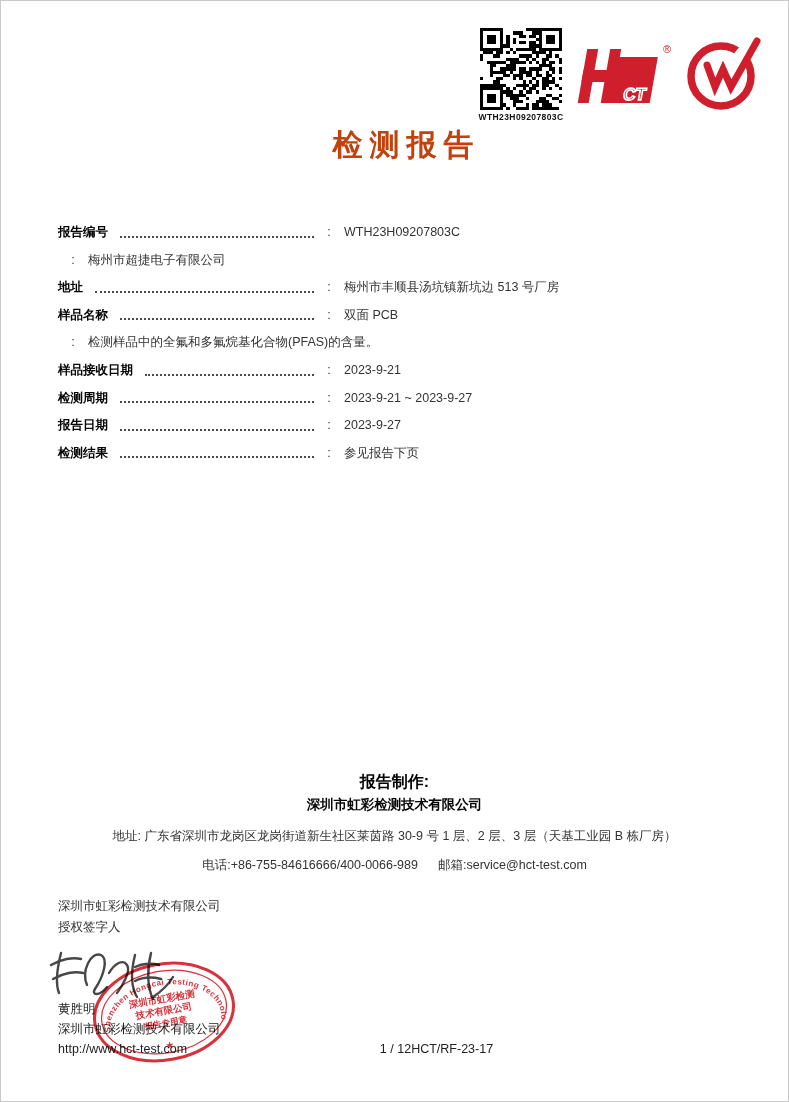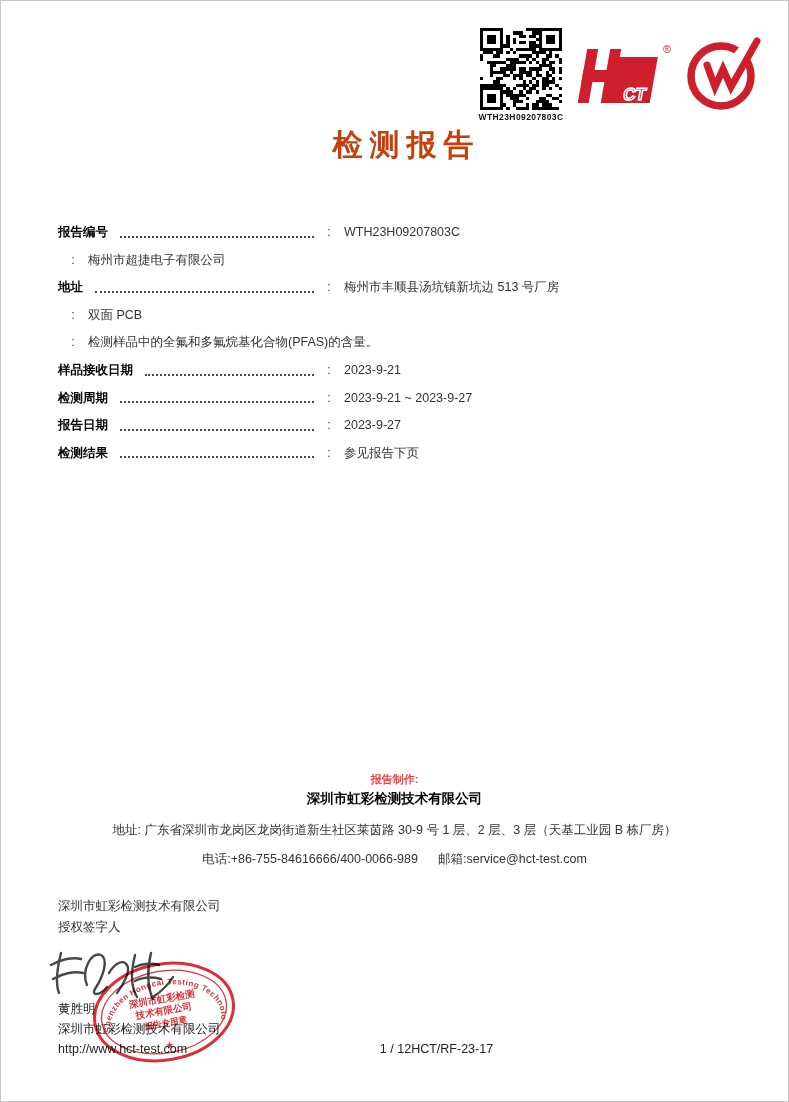--- a/index.html
+++ b/index.html
@@ -28,21 +28,21 @@
   .fields { position:absolute; left:57px; top:212px; width:675px; }
   .field-row { display:flex; align-items:flex-end; height:27.6px; font-size:12.5px; line-height:1.25; }
   .leader { display:flex; align-items:flex-end; width:256px; flex:0 0 256px;gap:10px; }
   .field-label { font-weight:bold; white-space:nowrap; color:#050505; }
   .dots { flex:1; border-bottom:2px dotted #4a4a4a; margin:0 0 3px 2px; }
   .colon { flex:0 0 30px; text-align:center; color:#333; }
   .field-value { color:#333; white-space:nowrap; }
 
   
   .maker { position:absolute; top:771px; left:0; width:100%; text-align:center; }
-  .maker-heading { font-size:11px; font-weight:bold; color:#ef4444; }
+  .maker-heading { font-size:16px; font-weight:bold; color:#000000; }
   .maker-company { font-size:13.5px; font-weight:bold; color:#050505; margin-top:3px; }
   .maker-address { font-size:12.5px; color:#333; margin-top:14px; }
   .maker-contact { font-size:12.5px; color:#333; margin-top:12px; display:flex; justify-content:center; gap:20px; }
 
   
   .signer { position:absolute; left:57px; top:895px; font-size:12.5px; color:#333; line-height:21px; }
 
   
   .signature-svg { position:absolute; left:46px; top:942px; z-index:6; mix-blend-mode:multiply; }
   .stamp-svg { position:absolute; left:88px; top:956px; z-index:5; mix-blend-mode:multiply; opacity:.95; }
@@ -355,20 +355,24 @@
     </div>
     <div class="field-row">
       <div class="leader">
           <span class="field-label">地址</span>
           <span class="dots"></span>
         </div>
       <span class="colon">:</span>
       <span class="field-value">梅州市丰顺县汤坑镇新坑边 513 号厂房</span>
     </div>
     <div class="field-row">
+      <div class="leader">
+          <span class="field-label">样品名称</span>
+          <span class="dots"></span>
+        </div>
       <span class="colon">:</span>
       <span class="field-value">双面 PCB</span>
     </div>
     <div class="field-row">
       <span class="colon">:</span>
       <span class="field-value">检测样品中的全氟和多氟烷基化合物(PFAS)的含量。</span>
     </div>
     <div class="field-row">
       <div class="leader">
           <span class="field-label">样品接收日期</span>

